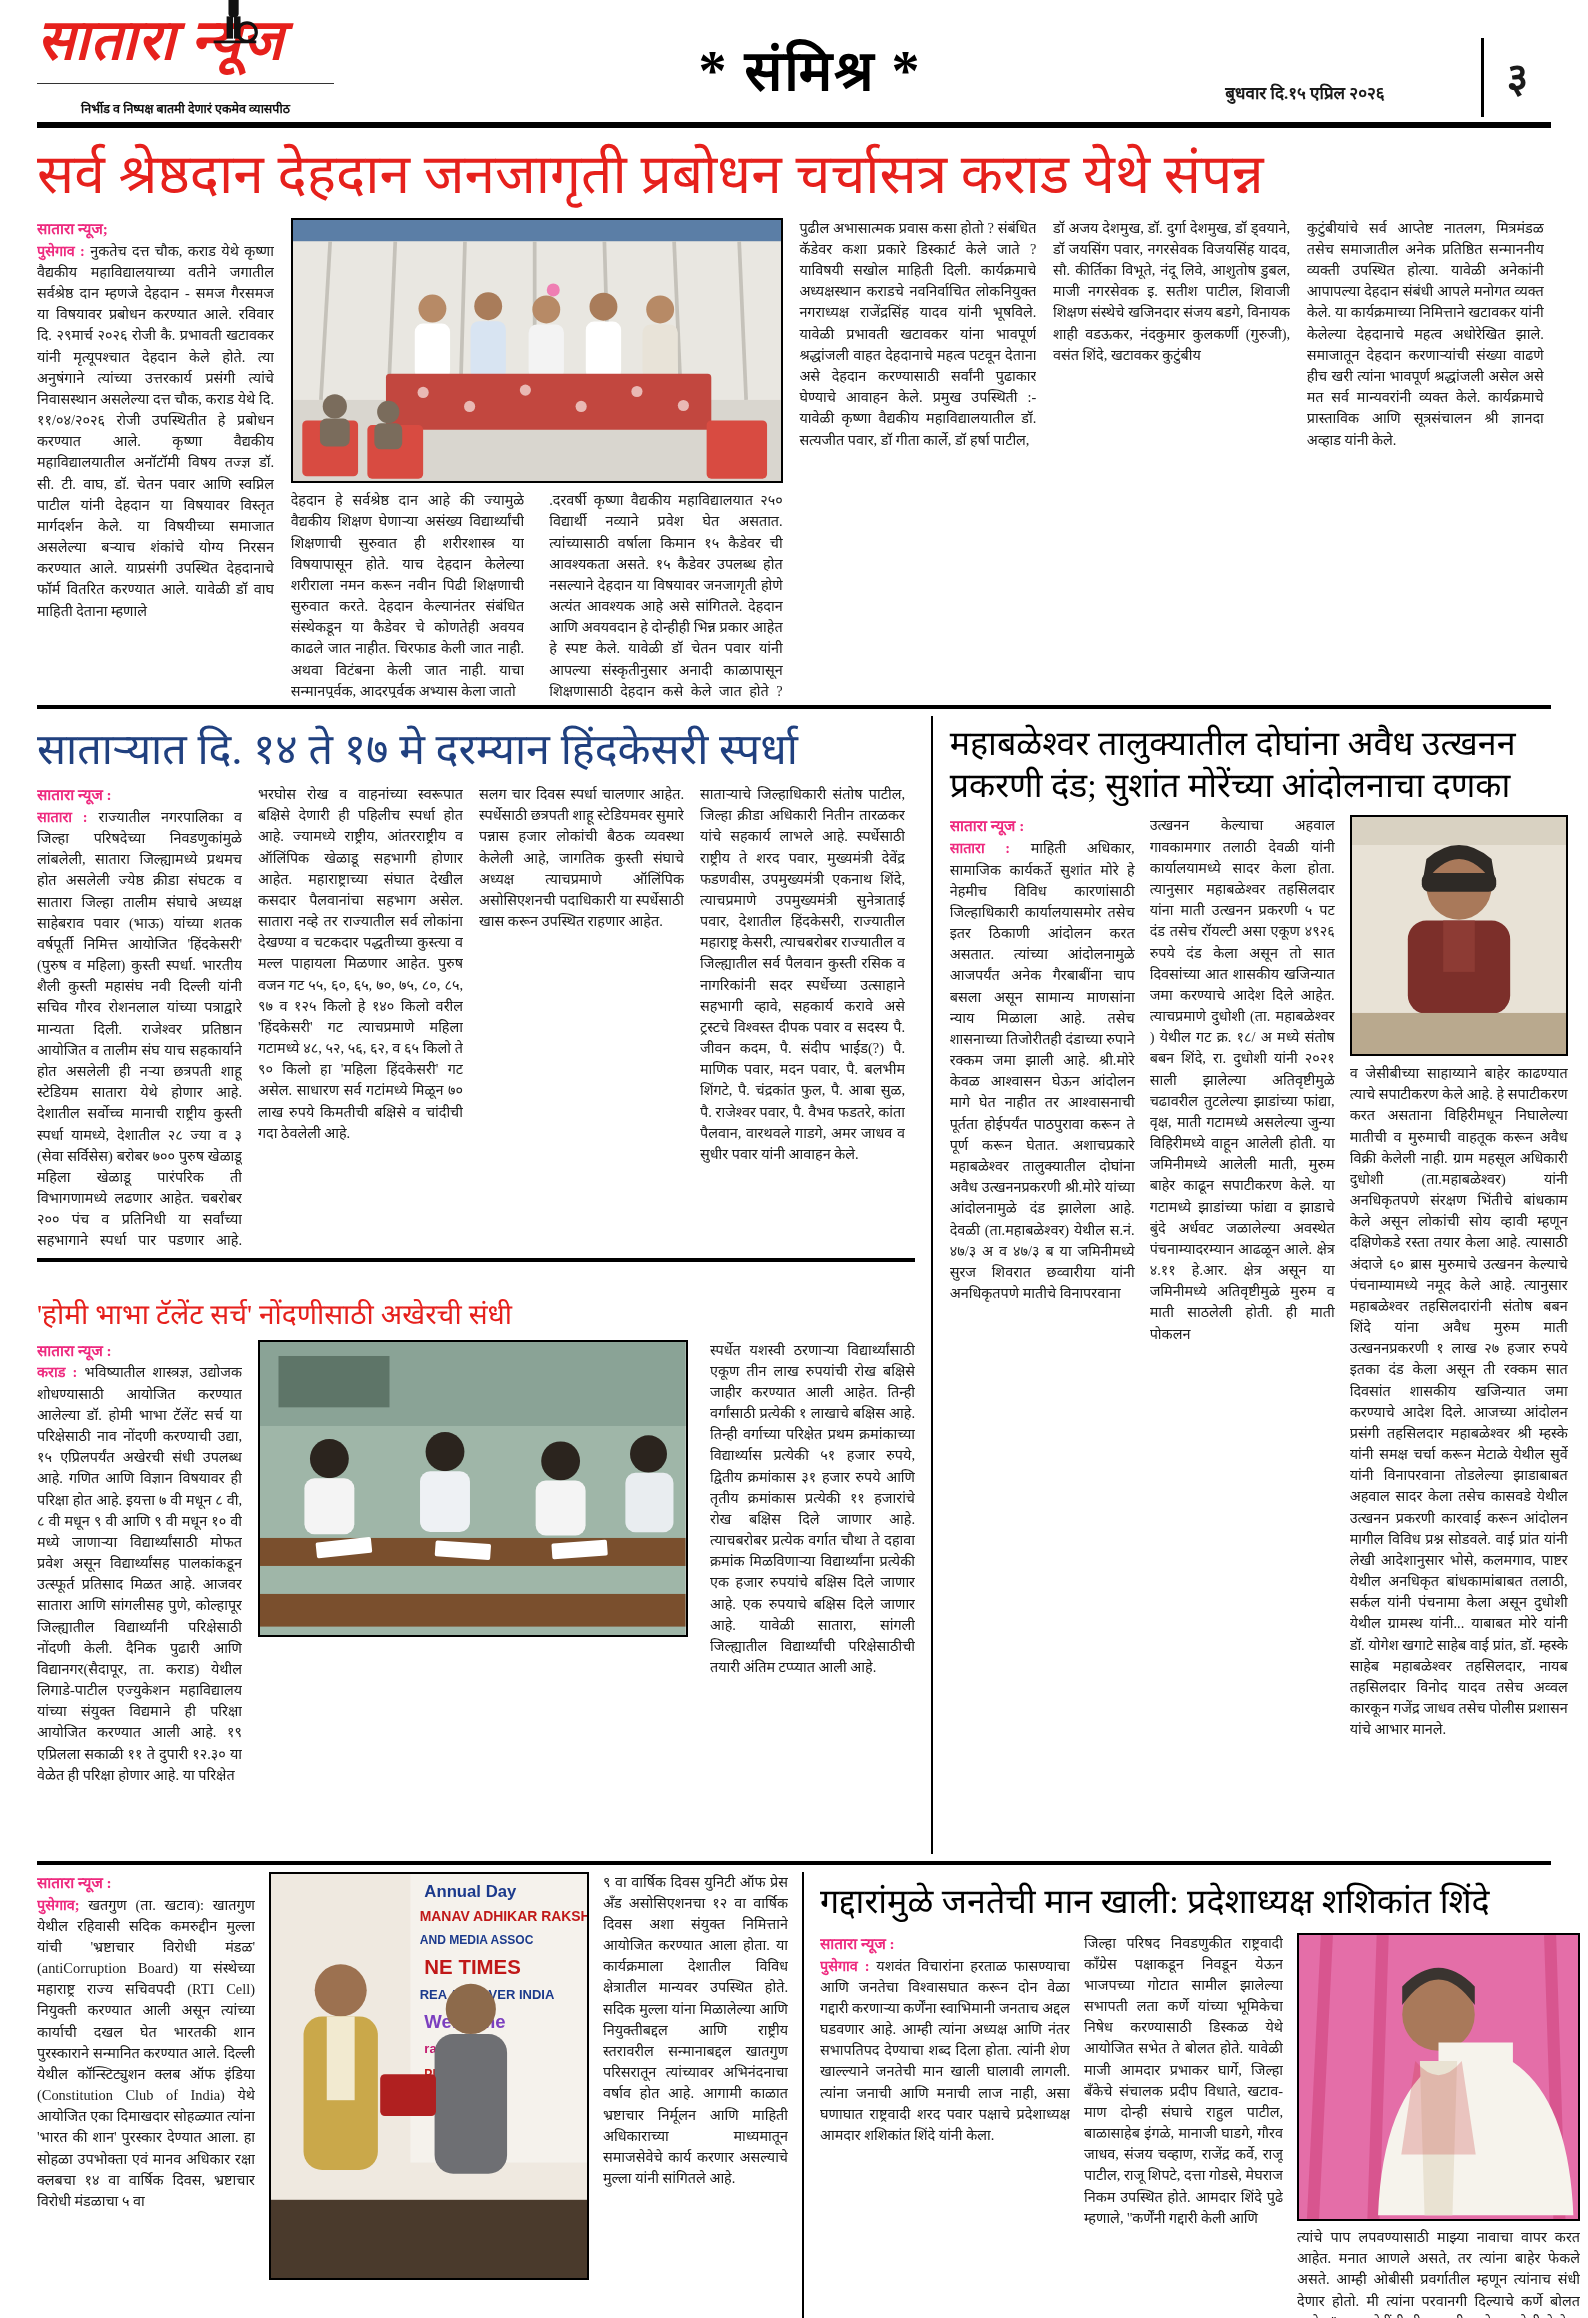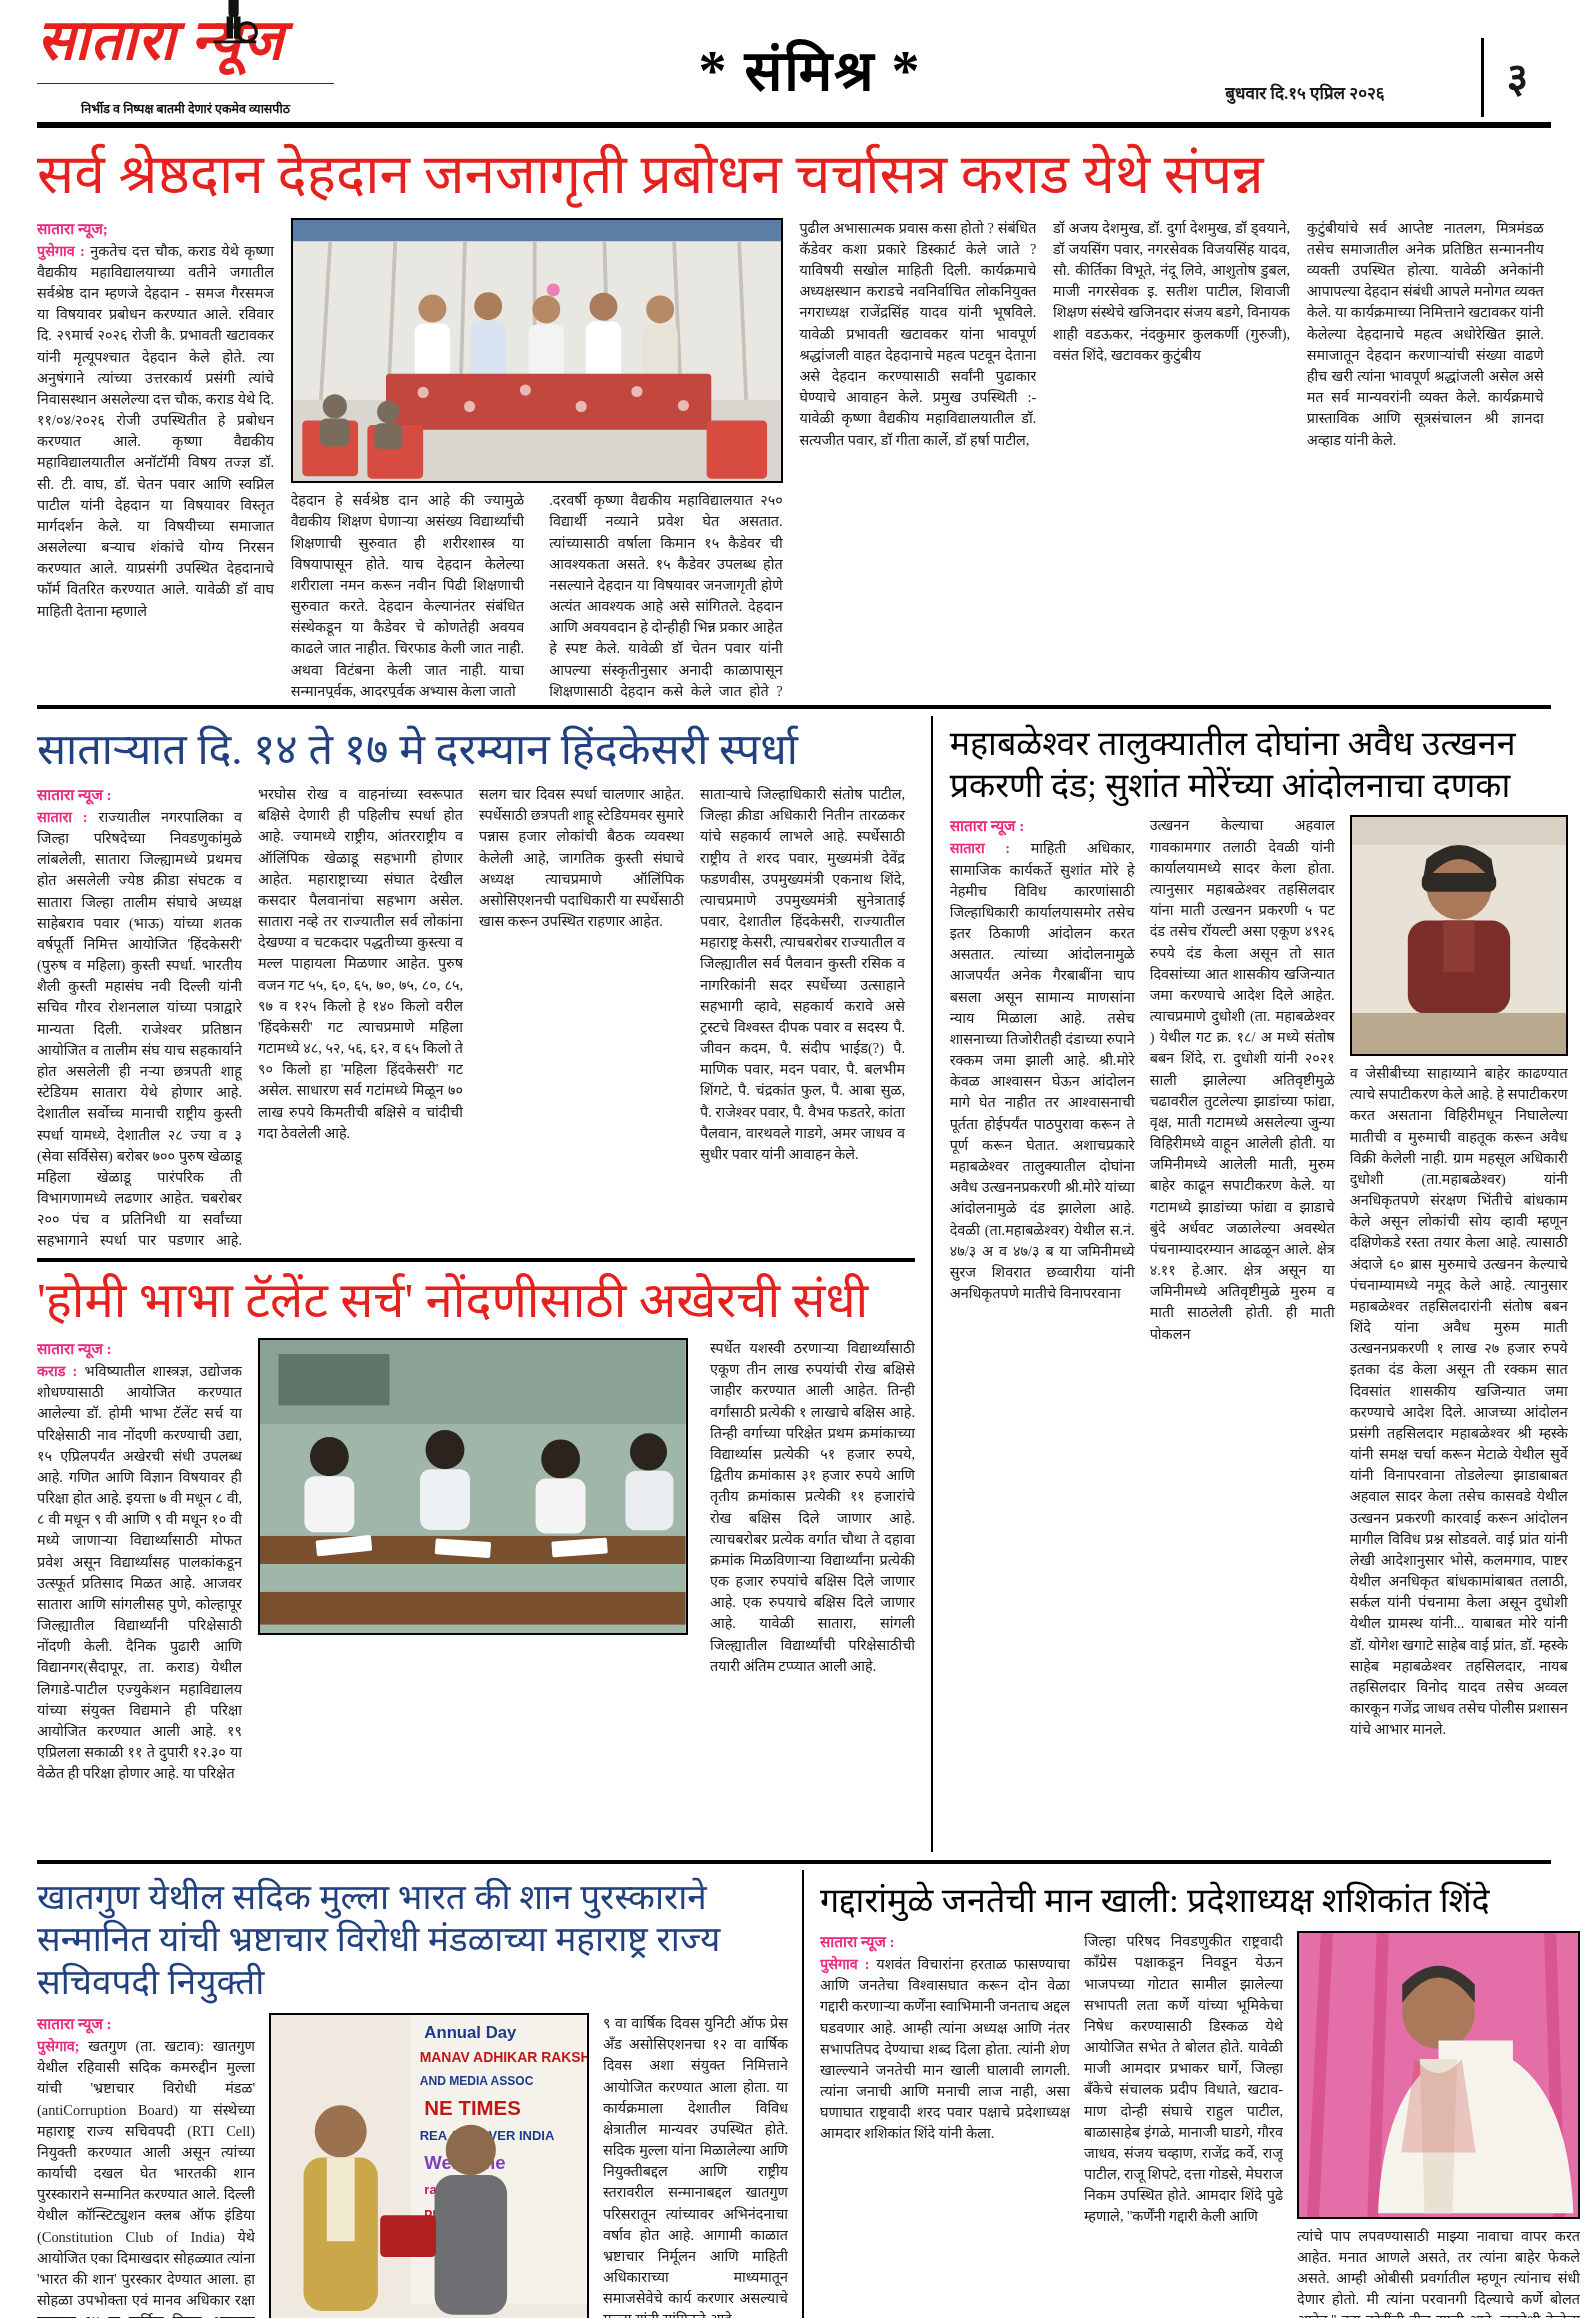--- a/index.html
+++ b/index.html
@@ -35,21 +35,21 @@
   .a1-col { width:237px; }
   .a1-mid { width:492px; display:flex; flex-direction:column; gap:7.4px; }
   .a1-mid-cols { display:flex; gap:25px; flex:1; overflow:hidden; }
   
   .midband { display:flex; margin-top:6.5px; }
   .mid-left { width:895px; padding-right:16px; }
   .mid-right { flex:1; border-left:2.8px solid #000; padding-left:16.7px; }
   .a2-headline { font-size:43px; padding:8.3px 0 7.4px 0; }
   .a2-body { display:flex; gap:16px; height:467px; }
   .a2-col { width:205px; }
-  .a4-headline { font-size:49px; padding:9.3px 0 7.4px 0; }
+  .a4-headline { font-size:28px; padding:9.3px 0 7.4px 0;margin-top:27px; }
   .a4-body { display:flex; gap:16px; height:514px; }
   .a4-col { width:205px; }
   .a4-mid { width:436px; display:flex; flex-direction:row; gap:6.5px; }
   .a4-mid-cols { display:flex; gap:16px; flex:1; overflow:hidden; }
   .a3-headline { font-size:34px; padding:7.4px 0 9.3px 0; }
   .a3-body { display:flex; gap:15px; height:1025px; }
   .a3-col { width:185px; }
   .a3-c3 { width:218px; display:flex; flex-direction:column; gap:6.5px; }
   
   .botband { display:flex; margin-top:6.5px; height:594px; }
@@ -246,21 +246,20 @@
         </div>
       </div>
     </div>
   </div>
 
   <div class="rule" style="margin-top:7.4px;"></div>
 
   <div class="botband">
 
     <div class="bot-left">
-      <div class="headline hl-blue a5-headline">खातगुण येथील सदिक मुल्ला भारत की शान पुरस्काराने सन्मानित यांची भ्रष्टाचार विरोधी मंडळाच्या महाराष्ट्र राज्य सचिवपदी नियुक्ती</div>
       <div class="a5-body">
         <div class="col" style="width:218px;">
           <div class="byline-src">सातारा न्यूज :</div>
           <div class="btxt"><span class="dateline">पुसेगाव;</span> <span>खतगुण (ता. खटाव): खातगुण येथील रहिवासी सदिक कमरुद्दीन मुल्ला यांची 'भ्रष्टाचार विरोधी मंडळ' (antiCorruption Board) या संस्थेच्या महाराष्ट्र राज्य सचिवपदी (RTI Cell) नियुक्ती करण्यात आली असून त्यांच्या कार्याची दखल घेत भारतकी शान पुरस्काराने सन्मानित करण्यात आले. दिल्ली येथील कॉन्स्टिट्युशन क्लब ऑफ इंडिया (Constitution Club of India) येथे आयोजित एका दिमाखदार सोहळ्यात त्यांना 'भारत की शान' पुरस्कार देण्यात आला. हा सोहळा उपभोक्ता एवं मानव अधिकार रक्षा क्लबचा १४ वा वार्षिक दिवस, भ्रष्टाचार विरोधी मंडळाचा ५ वा</span></div>
         </div>
         <div style="width:320px;">
           <div class="photo-frame" style="height:408px;">
             <svg width="100%" height="100%" viewBox="0 0 680 868" preserveAspectRatio="none">
               <rect width="680" height="868" fill="#efe9e0"></rect>
               <rect x="300" y="0" width="380" height="620" fill="#f5f2ec"></rect>

